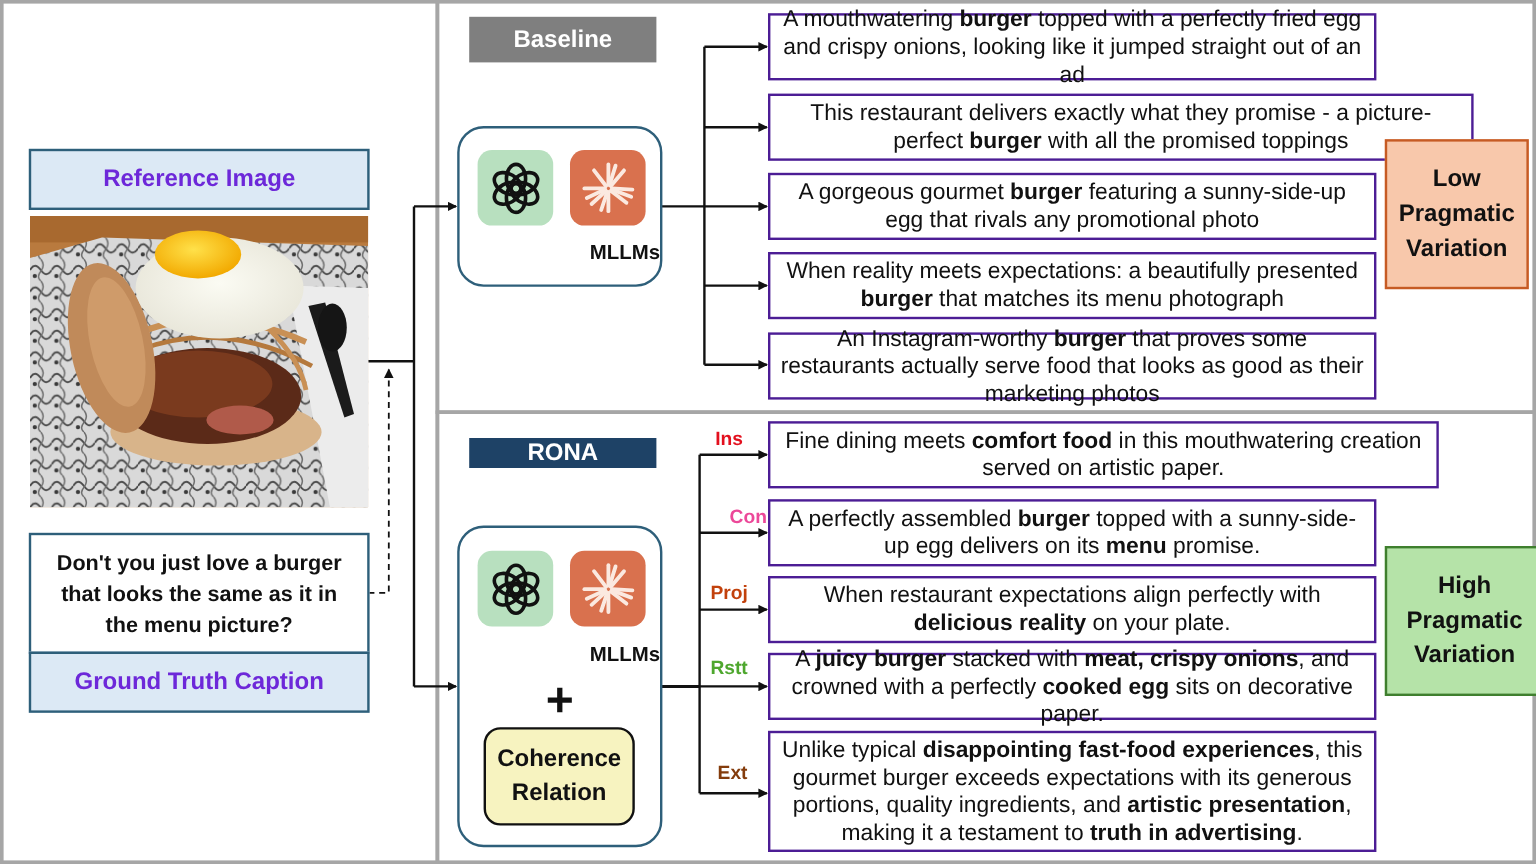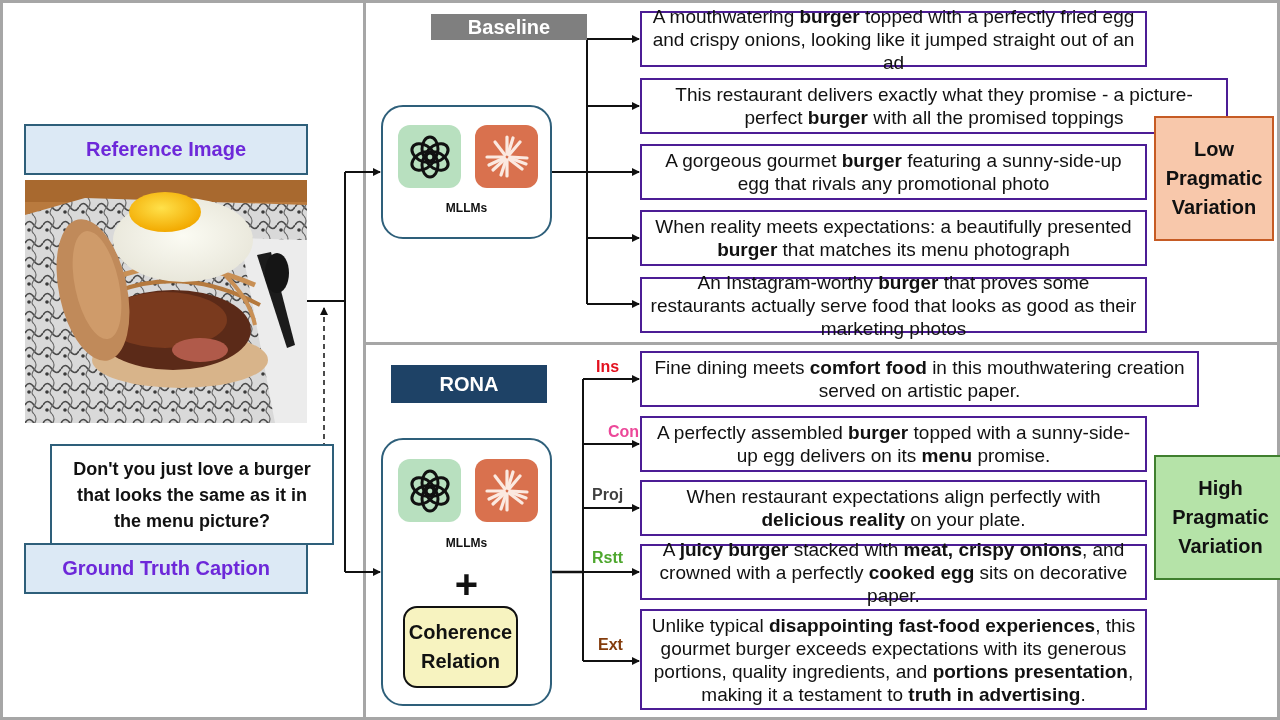--- a/index.html
+++ b/index.html
@@ -16,21 +16,21 @@
     .photo { overflow:hidden; }
     
     .tag { display:flex; align-items:center; justify-content:center; color:#fff; font-weight:bold; font-size:20px; }
     .tag.baseline { background:#7f7f7f; }
     .tag.rona { background:#1e4266; }
     
     .mllm { border:2px solid #2e5f7a; border-radius:22px; background:#fff; }
     .logo { border-radius:12px; display:flex; align-items:center; justify-content:center; }
     .logo.gpt { background:#b8e0bf; }
     .logo.claude { background:#d9714e; }
-    .mllm-label { font-weight:bold; font-size:12px; text-align:center; }
+    .mllm-label { font-weight:bold; font-size:17px; text-align:right; }
     .plus { font-weight:bold; font-size:40px; text-align:center; line-height:40px; }
     .coherence { background:#f7f3c0; border:2px solid #111; border-radius:14px; display:flex; align-items:center; justify-content:center;
       text-align:center; font-weight:bold; font-size:20px; line-height:29px; }
     
     .out { border:2px solid #4c1d95; background:#fff; display:flex; align-items:center; justify-content:center; text-align:center;
       font-size:19px; line-height:23px; padding:0 8px; }
     .out b { font-weight:bold; }
     .rel { font-weight:bold; font-size:16px; }
     .variation { display:flex; align-items:center; justify-content:center; text-align:center; font-weight:bold; font-size:20px; line-height:29px; }
     .variation.low { background:#f8c8ab; border:2px solid #c65b24; }
@@ -108,24 +108,24 @@
     <path d="M85,100 Q150,70 230,105" stroke="#c99055" stroke-width="5" fill="none"></path>
     <path d="M90,112 Q160,85 235,125" stroke="#b5793d" stroke-width="4" fill="none"></path>
     <path d="M200,95 Q225,120 230,145" stroke="#c99055" stroke-width="4" fill="none"></path>
     <ellipse cx="68" cy="110" rx="34" ry="72" transform="rotate(-12 68 110)" fill="#c08a5a"></ellipse>
     <ellipse cx="72" cy="105" rx="22" ry="55" transform="rotate(-12 72 105)" fill="#cf9b6a"></ellipse>
     <ellipse cx="158" cy="60" rx="70" ry="42" fill="url(#eggw)"></ellipse>
     <ellipse cx="140" cy="32" rx="36" ry="20" fill="url(#yolk)"></ellipse>
   </svg>
 </div>
 
-<div class="abs caption-box" style="left:24px;top:444px;width:284px;height:101px;margin-left:26px;">Don't you just love a burger that looks the same as it in the menu picture?</div>
+<div class="abs caption-box" style="left:24px;top:444px;width:284px;height:101px;">Don't you just love a burger that looks the same as it in the menu picture?</div>
 <div class="abs hdr-box" style="left:24px;top:543px;width:284px;height:51px;">Ground Truth Caption</div>
 
-<div class="abs tag baseline" style="left:391px;top:14px;width:156px;height:26px;margin-left:40px;">Baseline</div>
+<div class="abs tag baseline" style="left:391px;top:14px;width:156px;height:38px;">Baseline</div>
 
 <div class="abs mllm" style="left:381px;top:105px;width:171px;height:134px;">
   <div class="abs logo gpt" style="left:15px;top:18px;width:63px;height:63px;">
     <svg width="44" height="44" viewBox="0 0 44 44">
       <g fill="none" stroke="#111" stroke-width="3">
         <ellipse cx="22" cy="14" rx="8" ry="12" transform="rotate(0 22 22)"></ellipse>
         <ellipse cx="22" cy="14" rx="8" ry="12" transform="rotate(60 22 22)"></ellipse>
         <ellipse cx="22" cy="14" rx="8" ry="12" transform="rotate(120 22 22)"></ellipse>
         <ellipse cx="22" cy="14" rx="8" ry="12" transform="rotate(180 22 22)"></ellipse>
         <ellipse cx="22" cy="14" rx="8" ry="12" transform="rotate(240 22 22)"></ellipse>
@@ -165,21 +165,21 @@
   </div>
 <div class="abs out" style="left:640px;top:210px;width:507px;height:56px;">
     <span><span>When reality meets expectations: a beautifully presented </span><b>burger</b><span> that matches its menu photograph</span></span>
   </div>
 <div class="abs out" style="left:640px;top:277px;width:507px;height:56px;">
     <span><span>An Instagram-worthy </span><b>burger</b><span> that proves some restaurants actually serve food that looks as good as their marketing photos</span></span>
   </div>
 
 <div class="abs variation low" style="left:1154px;top:116px;width:120px;height:125px;padding:0 6px;">Low Pragmatic Variation</div>
 
-<div class="abs tag rona" style="left:391px;top:365px;width:156px;height:38px;">RONA</div>
+<div class="abs tag rona" style="left:391px;top:365px;width:156px;height:25px;">RONA</div>
 
 <div class="abs mllm" style="left:381px;top:438px;width:171px;height:268px;">
   <div class="abs logo gpt" style="left:15px;top:19px;width:63px;height:63px;">
     <svg width="44" height="44" viewBox="0 0 44 44">
       <g fill="none" stroke="#111" stroke-width="3">
         <ellipse cx="22" cy="14" rx="8" ry="12" transform="rotate(0 22 22)"></ellipse>
         <ellipse cx="22" cy="14" rx="8" ry="12" transform="rotate(60 22 22)"></ellipse>
         <ellipse cx="22" cy="14" rx="8" ry="12" transform="rotate(120 22 22)"></ellipse>
         <ellipse cx="22" cy="14" rx="8" ry="12" transform="rotate(180 22 22)"></ellipse>
         <ellipse cx="22" cy="14" rx="8" ry="12" transform="rotate(240 22 22)"></ellipse>
@@ -200,38 +200,38 @@
         <line x1="2" y1="2" x2="15" y2="12"></line>
         <line x1="1" y1="-3" x2="6" y2="-19"></line>
         <line x1="-3" y1="1" x2="-18" y2="8"></line>
         <line x1="3" y1="1" x2="19" y2="7"></line>
         <line x1="-1" y1="3" x2="-6" y2="18"></line>
       </g>
     </svg>
   </div>
   <div class="abs mllm-label" style="left:0;top:96px;width:167px;">MLLMs</div>
   <div class="abs plus" style="left:0;top:124px;width:167px;">+</div>
-  <div class="abs coherence" style="left:20px;top:166px;width:115px;height:82px;padding:1px 4px;">Coherence Relation</div>
+  <div class="abs coherence" style="left:20px;top:166px;width:126px;height:82px;padding:1px 4px;">Coherence Relation</div>
 </div>
 
 <div class="abs rel" style="left: 596px; top: 358px; color: rgb(227, 16, 30);">Ins</div>
 <div class="abs rel" style="left: 608px; top: 423px; color: #ec4899;">Con</div>
-<div class="abs rel" style="left: 592px; top: 486px; color: #404040;">Proj</div>
+<div class="abs rel" style="left: 592px; top: 486px; color: #c2410c;">Proj</div>
 <div class="abs rel" style="left: 592px; top: 549px; color: rgb(78, 167, 46);">Rstt</div>
 <div class="abs rel" style="left: 598px; top: 636px; color: rgb(132, 60, 12);">Ext</div>
 
 <div class="abs out" style="left:640px;top:351px;width:559px;height:56px;">
     <span><span>Fine dining meets </span><b>comfort food</b><span> in this mouthwatering creation served on artistic paper.</span></span>
   </div>
 <div class="abs out" style="left:640px;top:416px;width:507px;height:56px;">
     <span><span>A perfectly assembled </span><b>burger</b><span> topped with a sunny-side-up egg delivers on its </span><b>menu</b><span> promise.</span></span>
   </div>
 <div class="abs out" style="left:640px;top:480px;width:507px;height:56px;">
     <span><span>When restaurant expectations align perfectly with </span><b>delicious reality</b><span> on your plate.</span></span>
   </div>
 <div class="abs out" style="left:640px;top:544px;width:507px;height:56px;">
     <span><span>A </span><b>juicy burger</b><span> stacked with </span><b>meat, crispy onions</b><span>, and crowned with a perfectly </span><b>cooked egg</b><span> sits on decorative paper.</span></span>
   </div>
 <div class="abs out" style="left:640px;top:609px;width:507px;height:101px;padding:0 6px;">
-    <span><span>Unlike typical </span><b>disappointing fast-food experiences</b><span>, this gourmet burger exceeds expectations with its generous portions, quality ingredients, and </span><b>portions presentation</b><span>, making it a testament to </span><b>truth in advertising</b><span>.</span></span>
+    <span><span>Unlike typical </span><b>disappointing fast-food experiences</b><span>, this gourmet burger exceeds expectations with its generous portions, quality ingredients, and </span><b>artistic presentation</b><span>, making it a testament to </span><b>truth in advertising</b><span>.</span></span>
   </div>
 
 <div class="abs variation high" style="left:1154px;top:455px;width:133px;height:125px;padding:0 6px;">High Pragmatic Variation</div>
 
 </body></html>

